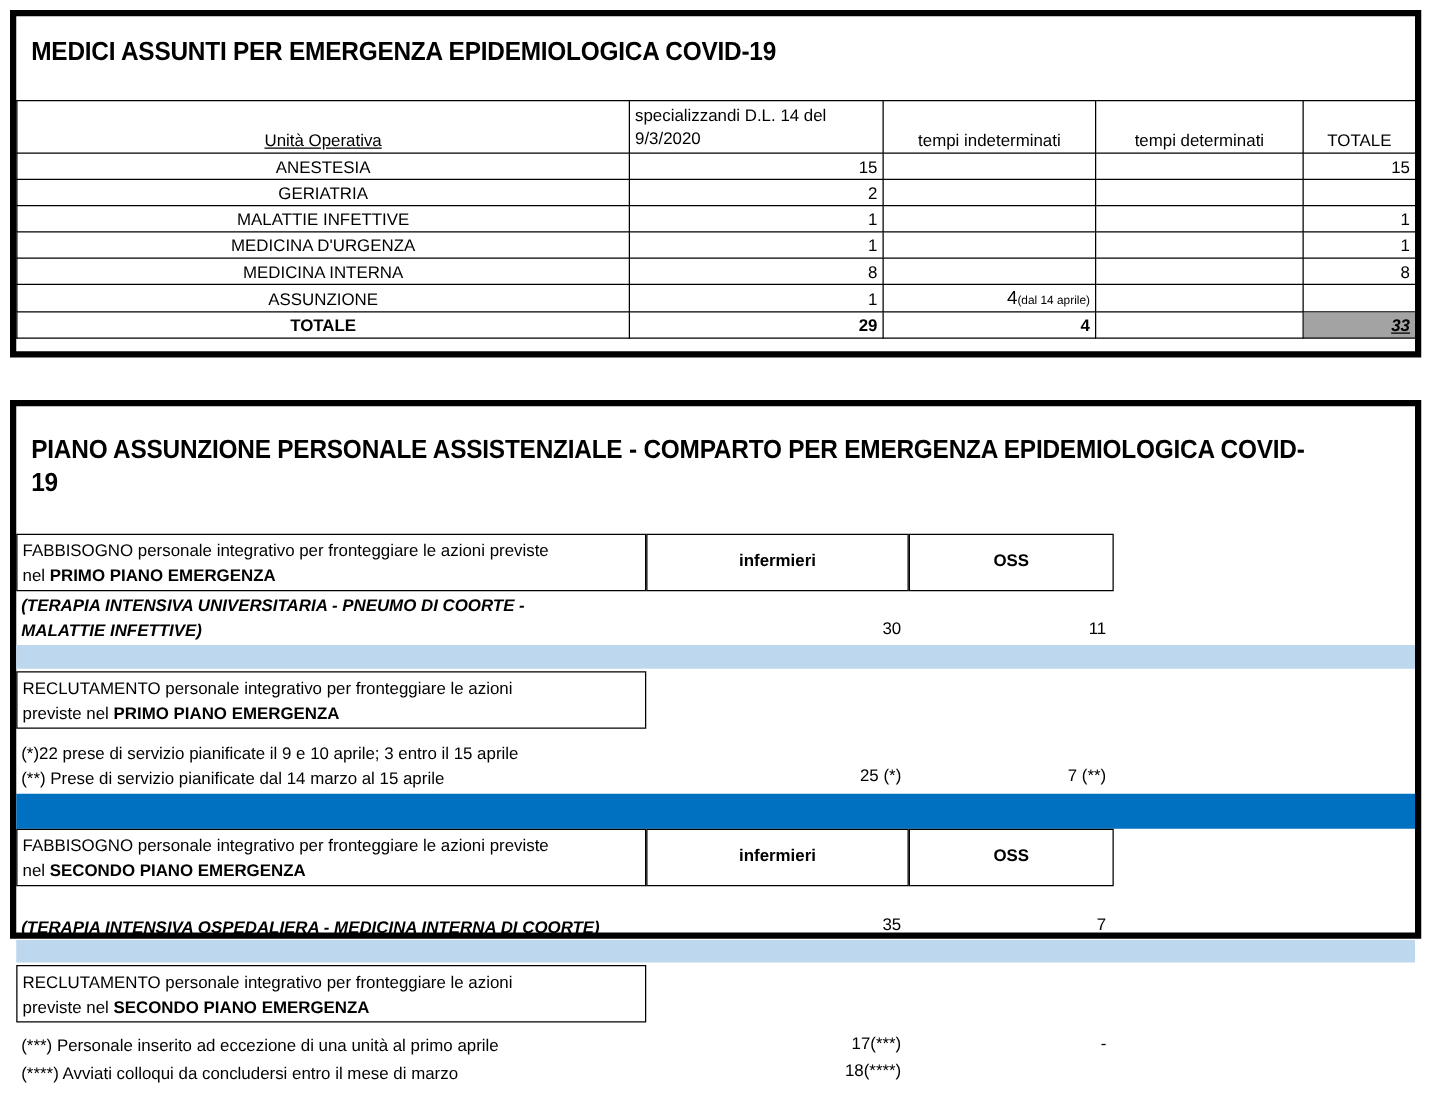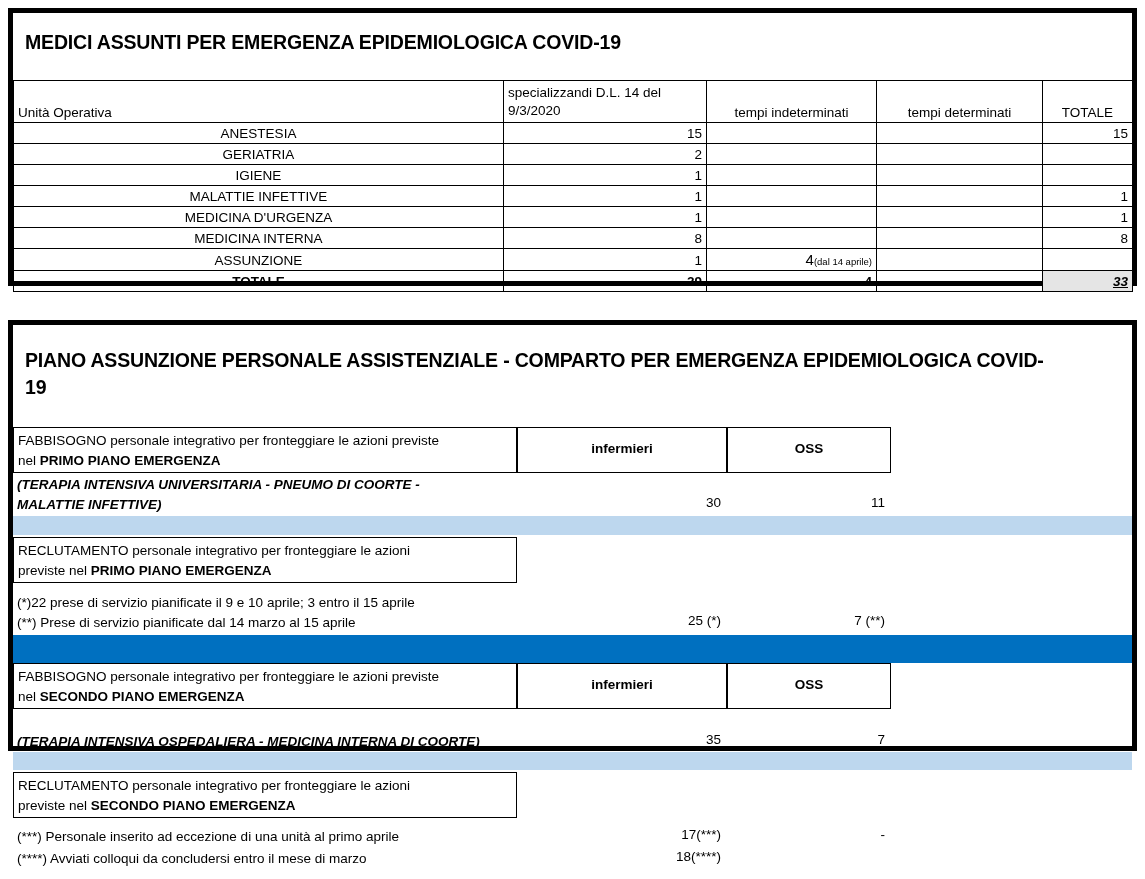--- a/index.html
+++ b/index.html
@@ -88,39 +88,40 @@
   .col-indet   { width: 170px; }
   .col-det     { width: 166px; }
   .col-tot     { width: 90px;  }
 
   thead td {
     vertical-align: bottom;
     font-weight: bold;
     height: 47px;
   }
   thead td.th-left {
-    text-align: left;
+    text-align: center;
     vertical-align: bottom;
+    text-decoration: underline;
   }
   thead td.th-center {
     text-align: center;
   }
   thead td.th-wrap {
     white-space: normal;
     text-align: left;
     vertical-align: top;
     line-height: 1.35;
     padding-top: 3px;
   }
 
   td.num { text-align: right; }
   td.lbl { text-align: center; }
   tr.total-row td { font-weight: bold; }
   td.yellow {
-    background: #e5e5e5;
+    background: #a3a3a3;
     font-weight: bold;
     font-style: italic;
     text-align: right;
     text-decoration: underline;
   }
   .note-small {
     font-size: 9.5px;
   }
   .big-num { font-size: 15px; }
 
@@ -211,27 +212,20 @@
         </tr>
 
         <tr>
           <td class="lbl">GERIATRIA</td>
           <td class="num">2</td>
           <td class="num"></td>
           <td class="num"></td>
           <td class="num"></td>
         </tr>
 
-        <tr>
-          <td class="lbl">IGIENE</td>
-          <td class="num">1</td>
-          <td class="num"></td>
-          <td class="num"></td>
-          <td class="num"></td>
-        </tr>
 
         <tr>
           <td class="lbl">MALATTIE INFETTIVE</td>
           <td class="num">1</td>
           <td class="num"></td>
           <td class="num"></td>
           <td class="num">1</td>
         </tr>
 
         <tr>

